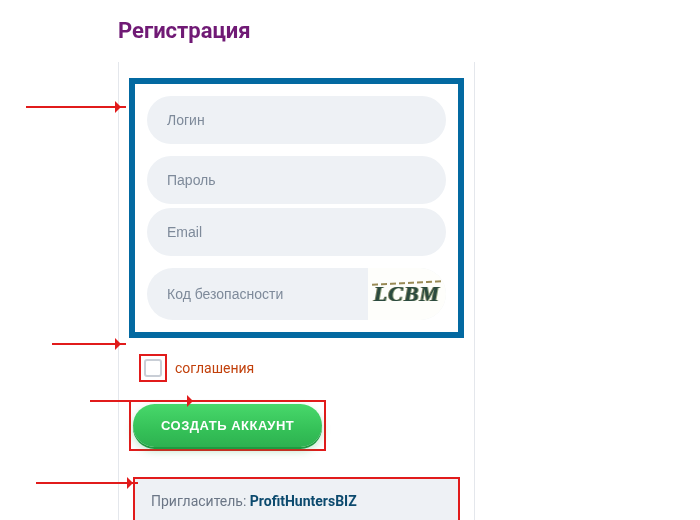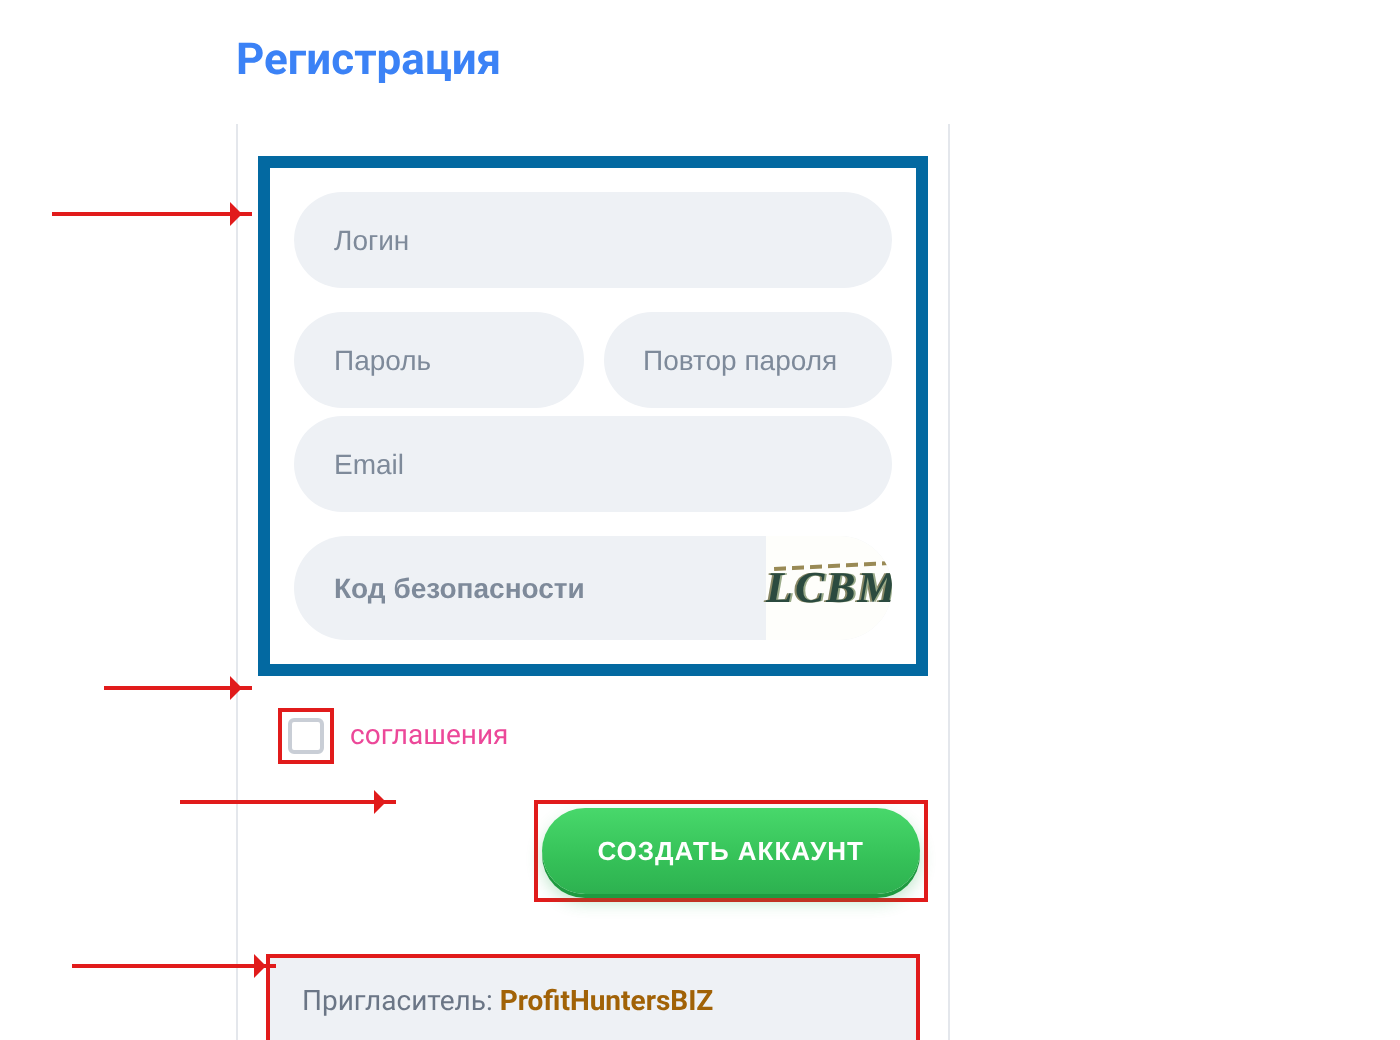--- a/index.html
+++ b/index.html
@@ -6,21 +6,21 @@
     body {
       font-family: -apple-system, BlinkMacSystemFont, "Segoe UI", Roboto, sans-serif;
       background: #ffffff;
       width: 700px;
       height: 520px;
       position: relative;
     }
     .title {
       font-size: 22px;
       font-weight: 700;
-      color: #3b82f6;
+      color: #701a75;
       margin: 18px 0 16px 118px;
     }
     .form-wrapper {
       position: absolute;
       left: 118px;
       top: 62px;
       width: 357px;
       border: 1px solid #e4e7ec;
       border-top: none;
       padding: 16px 10px 18px 10px;
@@ -55,21 +55,20 @@
       overflow: hidden;
       margin-bottom: 0;
     }
     .captcha-row .captcha-input {
       flex: 1;
       background: transparent;
       border: none;
       padding: 16px 20px;
       font-size: 14px;
       outline: none;
-      font-weight: bold;
     }
     .captcha-row .captcha-input::placeholder { color: #7e8a9a; }
     .captcha-img {
       width: 108px;
       height: 52px;
       background: #fefefb;
       display: flex;
       align-items: center;
       justify-content: center;
       font-family: Georgia, serif;
@@ -102,24 +101,24 @@
       padding: 3px;
       display: inline-flex;
     }
     .checkbox {
       width: 18px;
       height: 18px;
       border: 2px solid #c9ced6;
       border-radius: 3px;
       background: #fff;
     }
-    .agree-link { color: #ec4899; text-decoration: none; }
+    .agree-link { color: #c2410c; text-decoration: none; }
     .btn-wrap {
       display: flex;
-      justify-content: flex-end;
+      justify-content: flex-start;
       margin-bottom: 26px;
     }
     .btn-outline {
       border: 2px solid #e11b1b;
       padding: 2px;
       display: inline-block;
     }
     .btn {
       background: linear-gradient(180deg,#48d86b 0%, #35c158 60%, #2db150 100%);
       color: #fff;
@@ -135,21 +134,21 @@
     .inviter-box {
       border: 2px solid #e11b1b;
       margin: 0 4px;
     }
     .inviter {
       background: #eef1f5;
       padding: 14px 16px;
       font-size: 14px;
       color: #6b7686;
     }
-    .inviter strong { color: #a16207; font-weight: 700; }
+    .inviter strong { color: #0c4a6e; font-weight: 700; }
     .arrow {
       position: absolute;
       height: 2px;
       background: #e11b1b;
     }
     .arrow::after {
       content: "";
       position: absolute;
       right: -1px;
       top: -5px;
@@ -165,21 +164,20 @@
 <body>
 
 <h1 class="title">Регистрация</h1>
 
 <div class="form-wrapper">
 
   <div class="section-box">
     <input class="field" placeholder="Логин" style="">
     <div class="row">
       <input type="password" class="field" placeholder="Пароль" style="">
-      <input type="password" class="field" placeholder="Повтор пароля" style="">
     </div>
     <input class="field" placeholder="Email" style="">
     <div class="captcha-row">
       <input class="captcha-input" placeholder="Код безопасности" style="">
       <div class="captcha-img">LCBM</div>
     </div>
   </div>
 
   <div class="agree-row">
     <span class="checkbox-outline">

